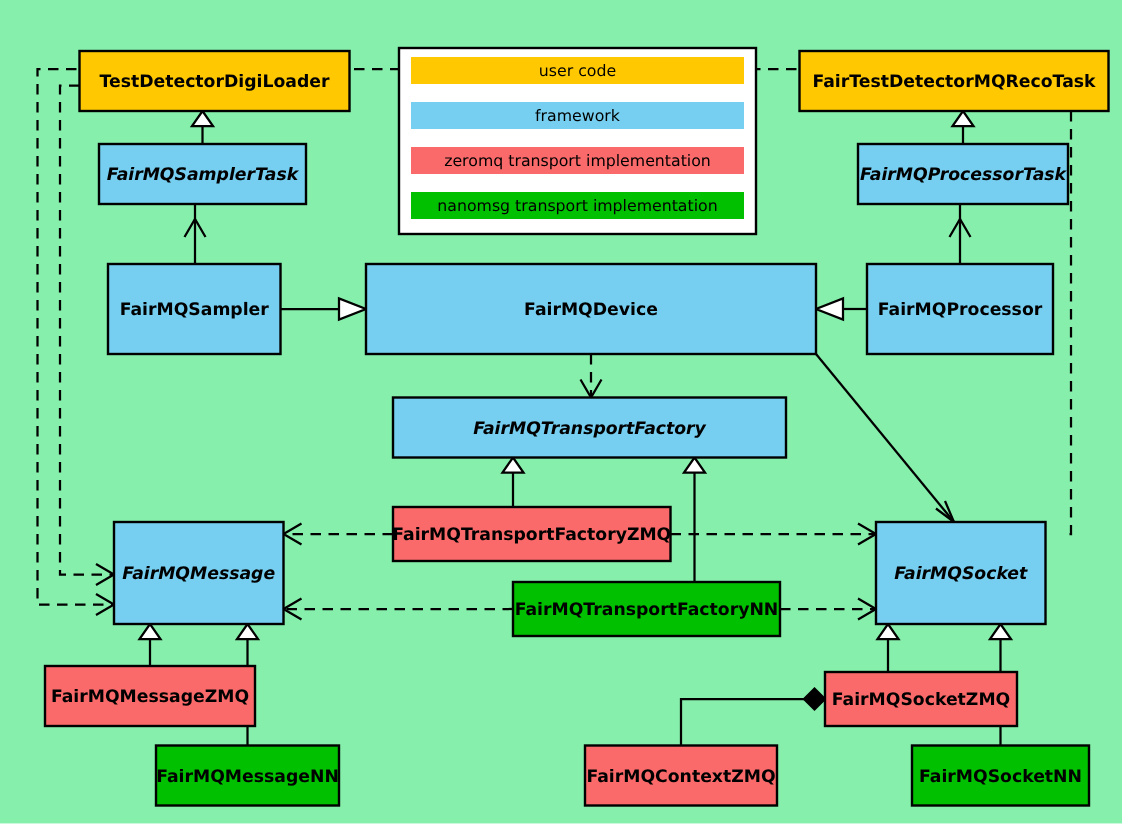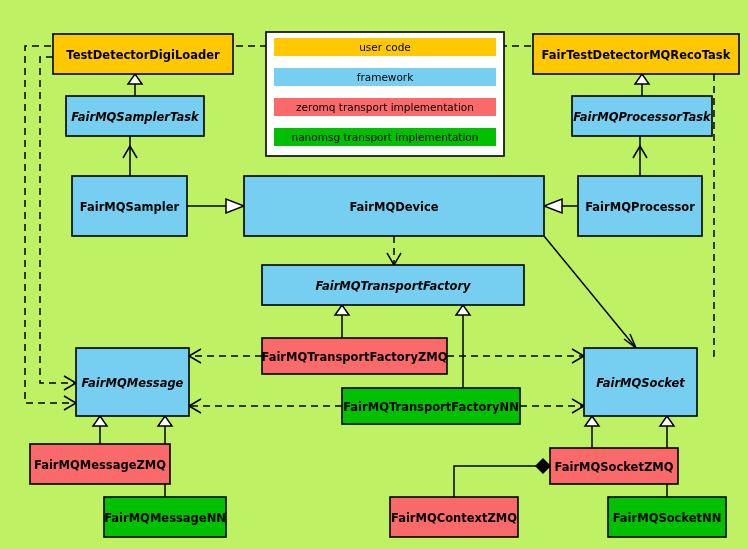--- a/index.html
+++ b/index.html
@@ -1,18 +1,18 @@
 <!DOCTYPE html>
 <html><head>
 <meta charset="utf-8">
 <style>
   html,body{margin:0;padding:0;background:#ffffff;}
   body{width:748px;height:549px;overflow:hidden;
        font-family:"DejaVu Sans","Liberation Sans",sans-serif;}
-  #diagram-root{position:relative;width:748px;height:549px;background:#bef264;}
+  #diagram-root{position:relative;width:748px;height:549px;background:#86efac;}
   svg{position:absolute;top:0;left:0;}
   .node-rect{stroke:#000;stroke-width:1.6;}
   .node-label{font-family:"DejaVu Sans","Liberation Sans",sans-serif;
               font-size:11.5px;font-weight:bold;fill:#000;
               text-anchor:middle;dominant-baseline:middle;}
   .node-label.abstract{font-style:italic;}
   .edge{stroke:#000;stroke-width:1.5;fill:none;}
   .edge.dashed{stroke-dasharray:7,5;}
   .tri-hollow{fill:#fff;stroke:#000;stroke-width:1.5;}
   .diamond-filled{fill:#000;stroke:#000;stroke-width:1.5;}

